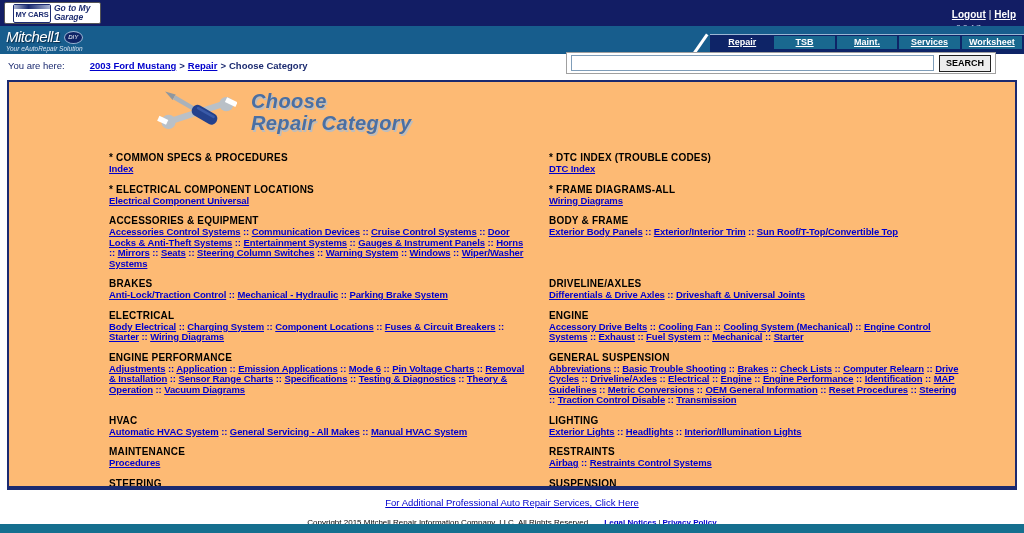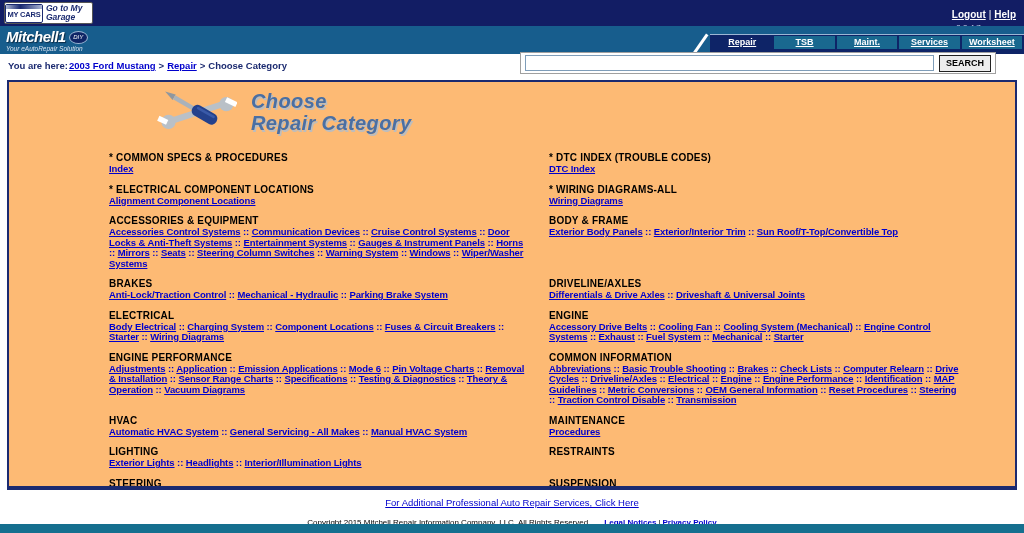--- a/index.html
+++ b/index.html
@@ -8,50 +8,50 @@
     --content-border:#1b2a70; --title-blue:#4a6fa3; --bottom-bar:#156f8f;
     --search-border:#a0a0a0;
   }
   html,body{margin:0;padding:0}
   body{width:1024px;height:533px;font-family:"Liberation Sans",sans-serif;background:#fff;overflow:hidden;position:relative}
   a{cursor:pointer}
   .page{position:absolute;inset:0}
 
   
   .header-top{height:26px;background:var(--top-bar);position:relative}
-  .garage-btn{position:absolute;left:4px;top:2px;height:22px;background:#fff;border:1px solid #555;border-radius:2px;display:flex;align-items:center;gap:3px;padding:0 4px 0 0;cursor:pointer;box-sizing:border-box}
+  .garage-btn{position:absolute;left:4px;top:2px;height:22px;background:#fff;border:1px solid #555;border-radius:2px;display:flex;align-items:center;gap:3px;padding:0 4px 0 8px;cursor:pointer;box-sizing:border-box}
   .plate{width:36px;height:17px;border:1px solid #1b2a70;border-radius:2px;display:flex;flex-direction:column;overflow:hidden;background:#fff}
   .plate-top{height:4px;background:linear-gradient(90deg,#aab4d2,#1b2a70 40%,#aab4d2)}
   .plate-text{font-size:7.5px;font-weight:bold;color:#1b2a70;text-align:center;line-height:12px;letter-spacing:-0.2px}
   .garage-label{font-size:8.5px;font-style:italic;font-weight:bold;color:#1b2a70;line-height:1.1;width:42px}
   .top-right{position:absolute;right:8px;top:4px;}
   .top-links a{color:#fff;font-size:10px;font-weight:bold;text-decoration:underline}
   .top-sep{color:#fff;font-size:10px;margin:0 3px}
   .version{color:#c3cce6;font-size:8px;margin-top:1px;font-style:italic}
 
   
   .header-brand{height:28px;background:var(--brand-band);position:relative}
   .logo{position:absolute;left:6px;top:2px}
-  .logo-text{font-size:15px;font-weight:bold;font-style:italic;color:#fff;letter-spacing:-0.5px;text-shadow:1px 1px 1px #0a2a45}
+  .logo-text{font-size:15px;font-weight:normal;font-style:italic;color:#fff;letter-spacing:-0.5px;text-shadow:1px 1px 1px #0a2a45}
   .logo-badge{display:inline-block;vertical-align:middle;margin-left:3px;background:#0f2566;border:1px solid var(--tab-accent);color:#fff;font-size:6px;font-style:italic;border-radius:50%;width:17px;height:11px;line-height:11px;text-align:center}
   .logo-tagline{font-size:6.5px;color:#d7e2ef;font-style:italic;margin-top:-1px}
   .tab-strip{position:absolute;right:0;bottom:0;height:19px;width:314px;background:var(--tab-strip);border-top:1px solid var(--tab-accent)}
   .tab-diagonal{position:absolute;left:-12px;top:-3px;width:3px;height:27px;background:#fff;transform:rotate(35deg)}
   .tabs{display:flex;height:13px;margin:1px 2px 0 2px;gap:2px}
   .tab{flex:1;background:var(--tab-inactive);color:#fff;font-size:9px;font-weight:bold;text-decoration:underline;text-align:center;line-height:13px}
   .tab.active{background:var(--tab-strip)}
 
   
   .crumb-bar{position:relative;height:26px;background:#fff}
   .breadcrumb{position:absolute;left:8px;top:6px;font-size:9.5px;color:#1b2a70;white-space:nowrap}
-  .bc-prefix{font-weight:bold;margin-right:1px}
+  .bc-prefix{font-weight:normal;margin-right:25px}
   .bc-link{color:var(--link-blue);font-weight:bold;text-decoration:underline}
   .bc-sep{font-weight:bold;margin:0 3px}
   .bc-current{font-weight:bold;color:#1b2a70}
-  .search-panel{position:absolute;right:28px;top:-2px;width:476px;height:22px;background:#fff;border:1px solid var(--search-border);display:flex;align-items:center;justify-content:flex-end;gap:5px;padding:2px 4px;box-sizing:border-box;z-index:5}
+  .search-panel{position:absolute;right:28px;top:-2px;width:430px;height:22px;background:#fff;border:1px solid var(--search-border);display:flex;align-items:center;justify-content:flex-end;gap:5px;padding:2px 4px;box-sizing:border-box;z-index:5}
   .search-input{flex:1;height:14px;border:1px solid #7f9db9;font-size:10px;padding:0 2px;font-family:inherit}
   .search-btn{height:17px;font-size:9px;font-weight:bold;background:#ededed;border:1px solid #222;padding:0 6px;font-family:inherit;color:#000;cursor:pointer}
 
   
   .content{position:absolute;left:7px;right:7px;top:80px;height:410px;border:2px solid var(--content-border);border-bottom-width:4px;background:#fdba74;box-sizing:border-box;overflow:hidden}
   .title-block{display:flex;align-items:flex-start;margin:8px 0 0 148px;gap:14px}
   .tools{width:80px;height:46px}
   .title-text{font-size:20px;font-weight:bold;font-style:italic;color:var(--title-blue);line-height:1.12;text-shadow:1.5px 1.5px 0 #bdbdbd;letter-spacing:0.4px}
   .cat-grid{display:grid;grid-template-columns:440px 440px;margin:16px 0 0 100px}
   .cat-cell{padding:0 24px 9px 0}
@@ -145,24 +145,24 @@
         <div class="cat-cell">
           <div class="cat-heading">* COMMON SPECS &amp; PROCEDURES</div>
           <div class="cat-links"><a class="cat-link">Index</a></div>
         </div>
         <div class="cat-cell">
           <div class="cat-heading">* DTC INDEX (TROUBLE CODES)</div>
           <div class="cat-links"><a class="cat-link">DTC Index</a></div>
         </div>
         <div class="cat-cell">
           <div class="cat-heading">* ELECTRICAL COMPONENT LOCATIONS</div>
-          <div class="cat-links"><a class="cat-link">Alignment Component Locations</a></div>
-        </div>
-        <div class="cat-cell">
-          <div class="cat-heading">* WIRING DIAGRAMS-ALL</div>
+          <div class="cat-links"><a class="cat-link">Electrical Component Universal</a></div>
+        </div>
+        <div class="cat-cell">
+          <div class="cat-heading">* FRAME DIAGRAMS-ALL</div>
           <div class="cat-links"><a class="cat-link">Wiring Diagrams</a></div>
         </div>
         <div class="cat-cell">
           <div class="cat-heading">ACCESSORIES &amp; EQUIPMENT</div>
           <div class="cat-links"><a class="cat-link">Accessories Control Systems</a><span class="cat-sep"> :: </span><a class="cat-link">Communication Devices</a><span class="cat-sep"> :: </span><a class="cat-link">Cruise Control Systems</a><span class="cat-sep"> :: </span><a class="cat-link">Door Locks &amp; Anti-Theft Systems</a><span class="cat-sep"> :: </span><a class="cat-link">Entertainment Systems</a><span class="cat-sep"> :: </span><a class="cat-link">Gauges &amp; Instrument Panels</a><span class="cat-sep"> :: </span><a class="cat-link">Horns</a><span class="cat-sep"> :: </span><a class="cat-link">Mirrors</a><span class="cat-sep"> :: </span><a class="cat-link">Seats</a><span class="cat-sep"> :: </span><a class="cat-link">Steering Column Switches</a><span class="cat-sep"> :: </span><a class="cat-link">Warning System</a><span class="cat-sep"> :: </span><a class="cat-link">Windows</a><span class="cat-sep"> :: </span><a class="cat-link">Wiper/Washer Systems</a></div>
         </div>
         <div class="cat-cell">
           <div class="cat-heading">BODY &amp; FRAME</div>
           <div class="cat-links"><a class="cat-link">Exterior Body Panels</a><span class="cat-sep"> :: </span><a class="cat-link">Exterior/Interior Trim</a><span class="cat-sep"> :: </span><a class="cat-link">Sun Roof/T-Top/Convertible Top</a></div>
         </div>
@@ -180,37 +180,38 @@
         </div>
         <div class="cat-cell">
           <div class="cat-heading">ENGINE</div>
           <div class="cat-links"><a class="cat-link">Accessory Drive Belts</a><span class="cat-sep"> :: </span><a class="cat-link">Cooling Fan</a><span class="cat-sep"> :: </span><a class="cat-link">Cooling System (Mechanical)</a><span class="cat-sep"> :: </span><a class="cat-link">Engine Control Systems</a><span class="cat-sep"> :: </span><a class="cat-link">Exhaust</a><span class="cat-sep"> :: </span><a class="cat-link">Fuel System</a><span class="cat-sep"> :: </span><a class="cat-link">Mechanical</a><span class="cat-sep"> :: </span><a class="cat-link">Starter</a></div>
         </div>
         <div class="cat-cell">
           <div class="cat-heading">ENGINE PERFORMANCE</div>
           <div class="cat-links"><a class="cat-link">Adjustments</a><span class="cat-sep"> :: </span><a class="cat-link">Application</a><span class="cat-sep"> :: </span><a class="cat-link">Emission Applications</a><span class="cat-sep"> :: </span><a class="cat-link">Mode 6</a><span class="cat-sep"> :: </span><a class="cat-link">Pin Voltage Charts</a><span class="cat-sep"> :: </span><a class="cat-link">Removal &amp; Installation</a><span class="cat-sep"> :: </span><a class="cat-link">Sensor Range Charts</a><span class="cat-sep"> :: </span><a class="cat-link">Specifications</a><span class="cat-sep"> :: </span><a class="cat-link">Testing &amp; Diagnostics</a><span class="cat-sep"> :: </span><a class="cat-link">Theory &amp; Operation</a><span class="cat-sep"> :: </span><a class="cat-link">Vacuum Diagrams</a></div>
         </div>
         <div class="cat-cell">
-          <div class="cat-heading">COMMON INFORMATION</div>
+          <div class="cat-heading">GENERAL SUSPENSION</div>
           <div class="cat-links"><a class="cat-link">Abbreviations</a><span class="cat-sep"> :: </span><a class="cat-link">Basic Trouble Shooting</a><span class="cat-sep"> :: </span><a class="cat-link">Brakes</a><span class="cat-sep"> :: </span><a class="cat-link">Check Lists</a><span class="cat-sep"> :: </span><a class="cat-link">Computer Relearn</a><span class="cat-sep"> :: </span><a class="cat-link">Drive Cycles</a><span class="cat-sep"> :: </span><a class="cat-link">Driveline/Axles</a><span class="cat-sep"> :: </span><a class="cat-link">Electrical</a><span class="cat-sep"> :: </span><a class="cat-link">Engine</a><span class="cat-sep"> :: </span><a class="cat-link">Engine Performance</a><span class="cat-sep"> :: </span><a class="cat-link">Identification</a><span class="cat-sep"> :: </span><a class="cat-link">MAP Guidelines</a><span class="cat-sep"> :: </span><a class="cat-link">Metric Conversions</a><span class="cat-sep"> :: </span><a class="cat-link">OEM General Information</a><span class="cat-sep"> :: </span><a class="cat-link">Reset Procedures</a><span class="cat-sep"> :: </span><a class="cat-link">Steering</a><span class="cat-sep"> :: </span><a class="cat-link">Traction Control Disable</a><span class="cat-sep"> :: </span><a class="cat-link">Transmission</a></div>
         </div>
         <div class="cat-cell">
           <div class="cat-heading">HVAC</div>
           <div class="cat-links"><a class="cat-link">Automatic HVAC System</a><span class="cat-sep"> :: </span><a class="cat-link">General Servicing - All Makes</a><span class="cat-sep"> :: </span><a class="cat-link">Manual HVAC System</a></div>
         </div>
         <div class="cat-cell">
+          <div class="cat-heading">LIGHTING</div>
+          <div class="cat-links"><a class="cat-link">Exterior Lights</a><span class="cat-sep"> :: </span><a class="cat-link">Headlights</a><span class="cat-sep"> :: </span><a class="cat-link">Interior/Illumination Lights</a></div>
+        </div>
+        <div class="cat-cell">
           <div class="cat-heading">MAINTENANCE</div>
           <div class="cat-links"><a class="cat-link">Procedures</a></div>
         </div>
         <div class="cat-cell">
-          <div class="cat-heading">LIGHTING</div>
-          <div class="cat-links"><a class="cat-link">Exterior Lights</a><span class="cat-sep"> :: </span><a class="cat-link">Headlights</a><span class="cat-sep"> :: </span><a class="cat-link">Interior/Illumination Lights</a></div>
-        </div>
-        <div class="cat-cell">
           <div class="cat-heading">RESTRAINTS</div>
+          <div class="cat-links"><a class="cat-link">Airbag</a><span class="cat-sep"> :: </span><a class="cat-link">Restraints Control Systems</a></div>
         </div>
         <div class="cat-cell">
           <div class="cat-heading">STEERING</div>
           <div class="cat-links"><a class="cat-link">Manual &amp; Power Steering</a><span class="cat-sep"> :: </span><a class="cat-link">Steering Column</a></div>
         </div>
         <div class="cat-cell">
           <div class="cat-heading">SUSPENSION</div>
           <div class="cat-links"><a class="cat-link">Suspension Front</a><span class="cat-sep"> :: </span><a class="cat-link">Suspension Rear</a><span class="cat-sep"> :: </span><a class="cat-link">Wheel &amp; Tire System</a><span class="cat-sep"> :: </span><a class="cat-link">Wheel Alignment</a></div>
         </div>
       </div>

